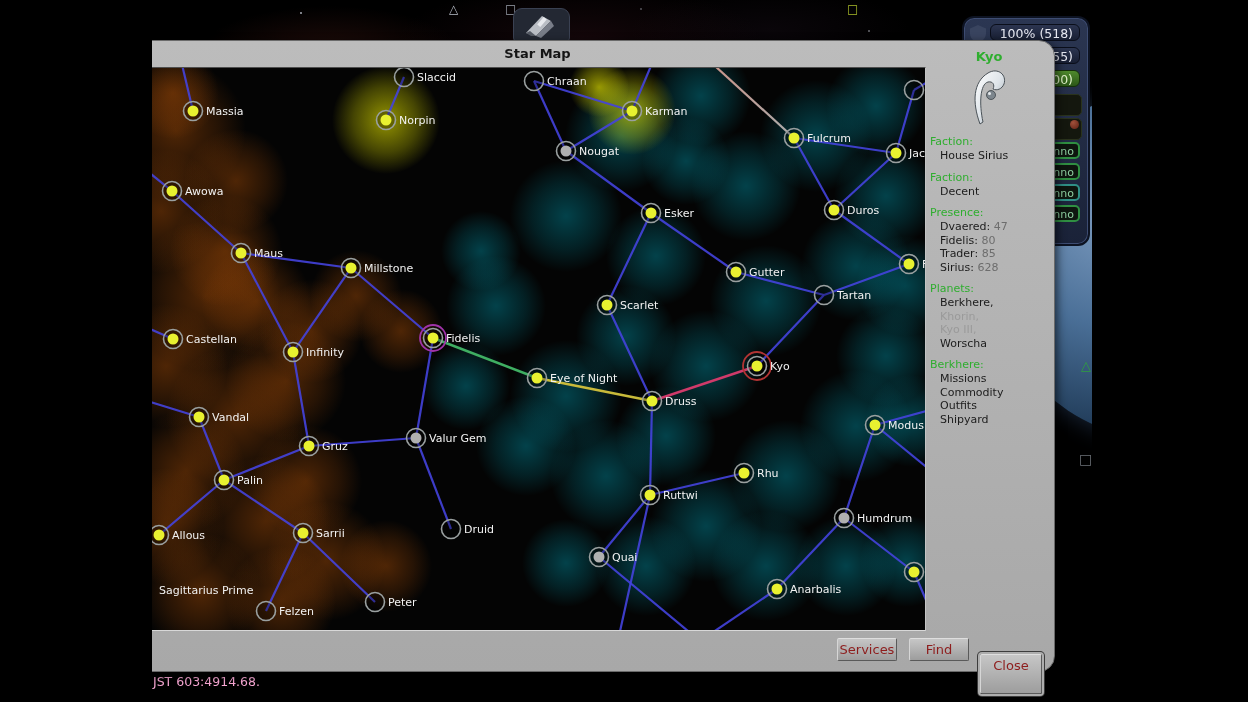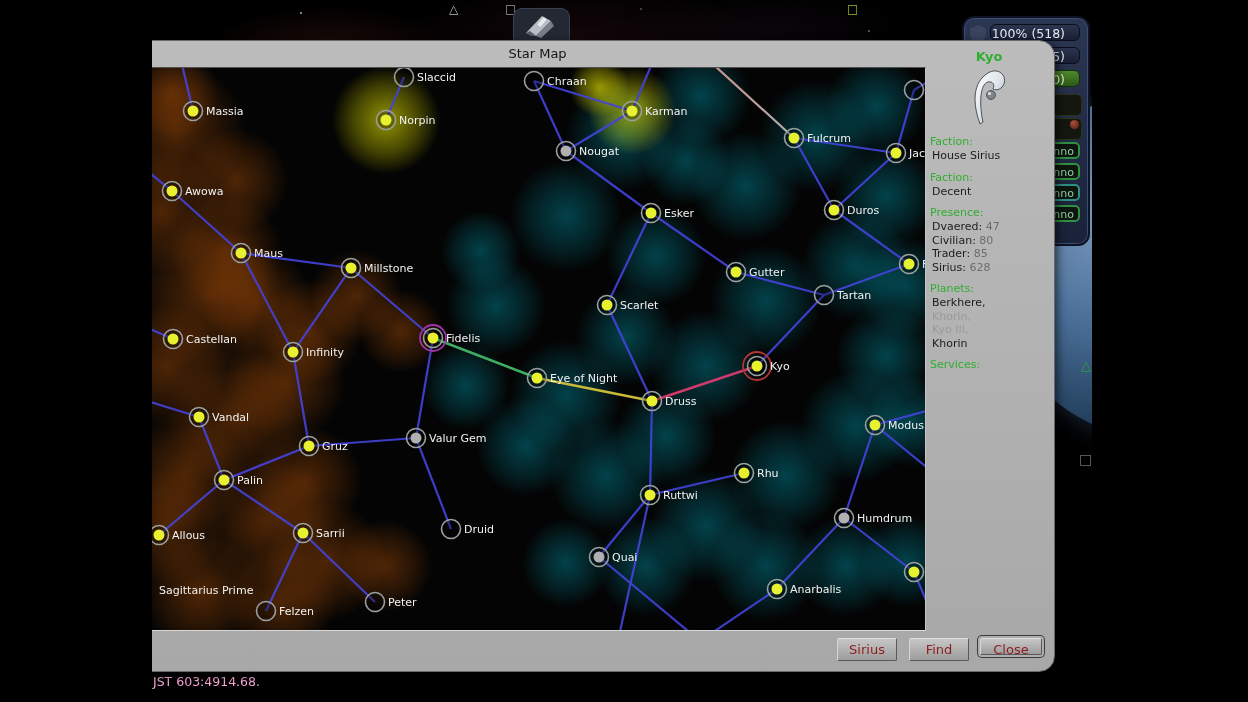--- a/index.html
+++ b/index.html
@@ -19,53 +19,53 @@
     box-shadow:0 0 24px rgba(80,120,180,.35);}
   
   #target-tile{position:absolute;left:513px;top:8px;width:55px;height:32px;background:#232833;
     border:1px solid #3a4152;border-radius:9px 9px 4px 4px;overflow:hidden;}
   
   #hud-panel{position:absolute;left:962px;top:16px;width:124px;height:226px;
     background:linear-gradient(#2b3652,#1a2238);border:2px solid #0d1322;border-radius:12px;
     box-shadow:inset 0 0 0 1px #3d4c72;}
   .hud-bar{position:absolute;height:17px;border-radius:6px;border:1px solid #0a0e1a;
     background:linear-gradient(#2c3550,#181f33);color:#e7e9f2;font-size:12.5px;line-height:17px;
-    text-align:right;padding-right:14px;box-sizing:border-box;}
+    text-align:right;padding-right:6px;box-sizing:border-box;}
   .hud-bar.energy{background:linear-gradient(#4f8a2c,#2c5718);color:#dff0c8;border-color:#14300a;}
   .hud-slot{position:absolute;left:44px;width:72px;height:20px;background:#14170e;
     border:1px solid #2a331c;border-radius:5px;}
   .wslot{position:absolute;left:44px;width:72px;height:17px;background:#0e160f;
     border:2px solid #2f8f42;border-radius:5px;color:#8fd0a2;font-size:11px;line-height:15px;
     text-align:right;padding-right:4px;box-sizing:border-box;}
   .wslot.teal{border-color:#2f8f85;}
   #hud-dot{position:absolute;left:1070px;top:120px;width:9px;height:9px;border-radius:50%;
     background:radial-gradient(circle at 35% 30%,#a0503a,#5e2014);}
   
   #dialog{position:absolute;left:146px;top:40px;width:909px;height:632px;
     background:linear-gradient(#bcbcbc,#a8a8a8);border:1px solid #6a6a6a;
     border-radius:4px 16px 16px 4px;box-sizing:border-box;z-index:10;
     box-shadow:2px 3px 10px rgba(0,0,0,.65);}
   #dialog-title{position:absolute;left:2px;top:0;width:777px;height:22px;text-align:center;
-    line-height:26px;font-size:13px;color:#151515;}
+    line-height:26px;font-size:13px;color:#151515;font-weight:bold;}
   #map-area{position:absolute;left:2px;top:26px;width:777px;height:564px;background:#040404;
     border:1px solid #4e4e4e;border-bottom-color:#d8d8d8;border-right-color:#c4c4c4;box-sizing:border-box;}
   #map-svg{display:block;}
   
   #info-panel{position:absolute;left:783px;top:8px;width:118px;color:#222;font-size:11px;}
   .sys-title{text-align:center;color:#2fae2f;font-weight:bold;font-size:13px;}
   #faction-logo{display:block;margin:4px auto 0 auto;}
   .sec{color:#2fae2f;margin-top:9px;}
-  .val{margin-left:2px;color:#1c1c1c;line-height:11.5px;margin-top:2px;}
+  .val{margin-left:10px;color:#1c1c1c;line-height:11.5px;margin-top:2px;}
   .val .num{color:#6d6d6d;}
   .val.dim{color:#9a9a9a;}
   
   .dlg-btn{position:absolute;top:597px;width:60px;height:23px;background:linear-gradient(#c6c6c6,#9d9d9d);
     border:1px solid #5a5a5a;border-top-color:#dedede;border-left-color:#d6d6d6;border-radius:2px;
     color:#8e1d1d;font-size:13px;text-align:center;line-height:21px;box-sizing:border-box;cursor:pointer;}
-  #btn-close{width:62px;height:17px;box-shadow:0 0 0 2px #adadad,0 0 0 3px #3c3c3c;}
+  #btn-close{width:62px;height:40px;box-shadow:0 0 0 2px #adadad,0 0 0 3px #3c3c3c;margin-top:16px;}
   
   #log{position:absolute;left:153px;top:661px;font-size:12.5px;line-height:13.5px;z-index:5;}
   #log .l1{color:#5e2c50;}
   #log .l2{color:#f9a8d4;}
   
   .letterbox{position:absolute;top:0;height:702px;background:#000;z-index:50;}
   #lb-left{left:0;width:152px;}
   #lb-right{left:1092px;width:156px;}
 </style>
 </head>
@@ -470,33 +470,39 @@
       <circle cx="24" cy="27" r="4.5" fill="#7d868d" stroke="#3c4348" stroke-width="0.8"></circle>
       <circle cx="22.5" cy="25.5" r="1.5" fill="#e8ecef"></circle>
     </svg>
     <div class="sec">Faction:</div>
     <div class="val">House Sirius</div>
     <div class="sec">Faction:</div>
     <div class="val">Decent</div>
     <div class="sec">Presence:</div>
     <div id="presence-list">
         <div class="val"><span>Dvaered:</span> <span class="num">47</span></div>
-        <div class="val"><span>Civilian:</span> <span class="num">80</span></div>
+        <div class="val"><span>Fidelis:</span> <span class="num">80</span></div>
         <div class="val"><span>Trader:</span> <span class="num">85</span></div>
         <div class="val"><span>Sirius:</span> <span class="num">628</span></div>
       </div>
     <div class="sec">Planets:</div>
     <div id="planet-list">
         <div class="val">Berkhere,</div>
         <div class="val dim">Khorin,</div>
         <div class="val dim">Kyo III,</div>
-        <div class="val">Khorin</div>
+        <div class="val">Worscha</div>
       </div>
-    <div class="sec">Services:</div>
+    <div class="sec">Berkhere:</div>
+    <div id="service-list">
+        <div class="val">Missions</div>
+        <div class="val">Commodity</div>
+        <div class="val">Outfits</div>
+        <div class="val">Shipyard</div>
+      </div>
   </div>
 
-  <div class="dlg-btn" id="btn-autonav" style="left:690px;">Sirius</div>
+  <div class="dlg-btn" id="btn-autonav" style="left:690px;">Services</div>
   <div class="dlg-btn" id="btn-find" style="left:762px;">Find</div>
   <div class="dlg-btn" id="btn-close" style="left:833px;">Close</div>
 </div>
 
 <div class="letterbox" id="lb-left"></div>
 <div class="letterbox" id="lb-right"></div>
 
 </body></html>

